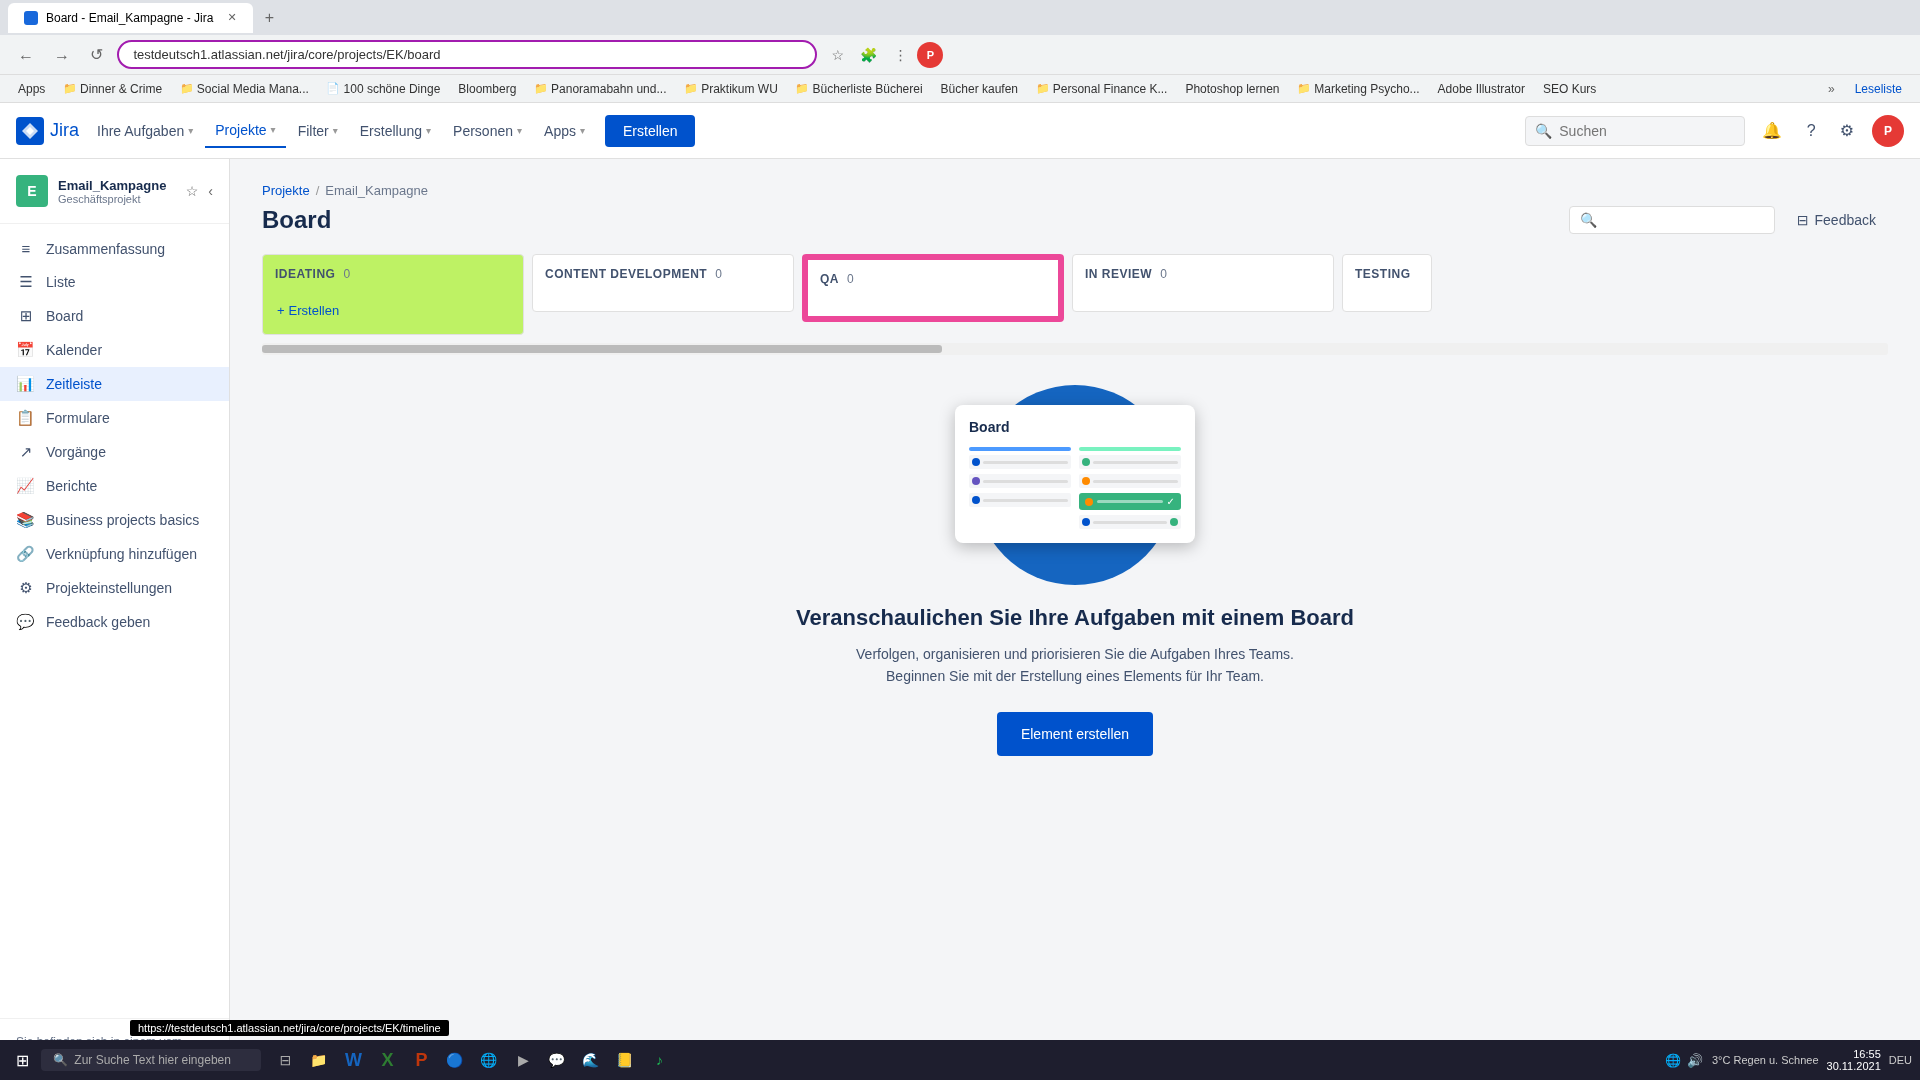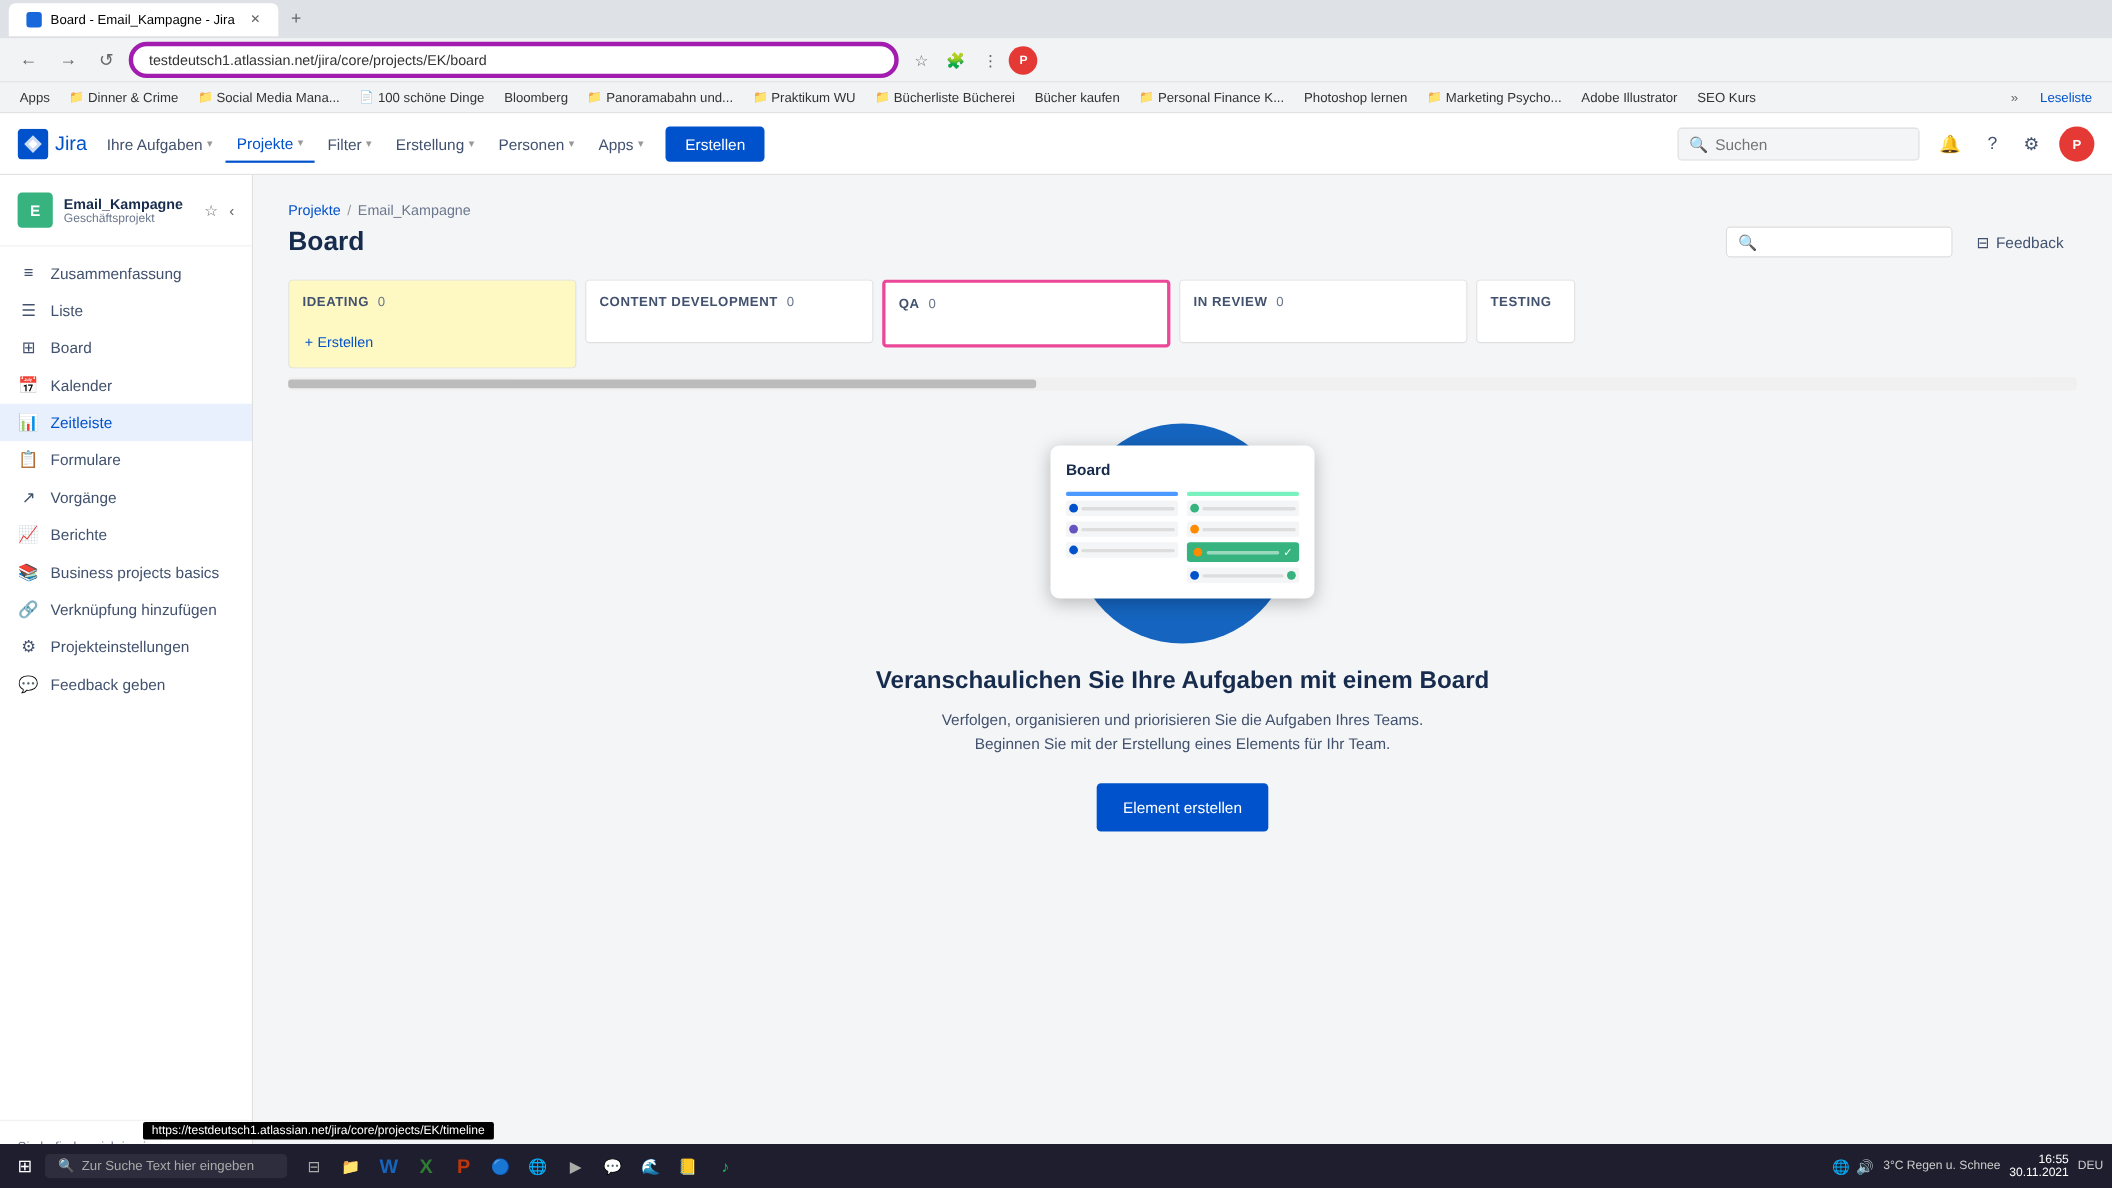--- a/index.html
+++ b/index.html
@@ -7,21 +7,21 @@
 
     
     .browser-chrome { background: #dee1e6; height: 35px; display: flex; align-items: center; padding: 0 8px; gap: 6px; }
     .browser-tab { background: #fff; border-radius: 6px 6px 0 0; padding: 6px 16px; font-size: 12px; display: flex; align-items: center; gap: 8px; height: 30px; min-width: 200px; }
     .browser-tab-icon { width: 14px; height: 14px; background: #1868db; border-radius: 3px; display: inline-block; }
     .tab-close { margin-left: 6px; color: #666; font-size: 11px; cursor: pointer; }
     .tab-add { background: none; border: none; font-size: 16px; color: #666; cursor: pointer; padding: 2px 6px; }
 
     .browser-nav { background: #f1f3f4; height: 40px; display: flex; align-items: center; padding: 0 12px; gap: 8px; border-bottom: 1px solid #ddd; }
     .nav-btn { background: none; border: none; cursor: pointer; color: #666; font-size: 16px; padding: 4px 6px; border-radius: 50%; }
-    .address-bar { flex: 1; background: #fff; border: 4px solid #a21caf; border-radius: 20px; padding: 5px 14px; font-size: 13px; color: #333; display: flex; align-items: center; max-width: 700px; }
+    .address-bar { flex: 1; background: #fff; border: 2px solid #a21caf; border-radius: 20px; padding: 5px 14px; font-size: 13px; color: #333; display: flex; align-items: center; max-width: 700px; }
     .address-bar span { flex: 1; }
     .browser-actions { display: flex; gap: 4px; align-items: center; }
     .browser-action-btn { background: none; border: none; cursor: pointer; color: #666; font-size: 14px; padding: 4px 6px; }
     .profile-btn { background: #e53935; border-radius: 50%; width: 26px; height: 26px; display: flex; align-items: center; justify-content: center; color: white; font-size: 11px; font-weight: bold; cursor: pointer; }
 
     
     .bookmarks-bar { background: #f1f3f4; height: 28px; display: flex; align-items: center; padding: 0 10px; gap: 2px; border-bottom: 1px solid #ddd; font-size: 12px; }
     .bookmark-item { padding: 2px 8px; color: #333; cursor: pointer; border-radius: 3px; white-space: nowrap; }
     .bookmark-folder { display: flex; align-items: center; gap: 3px; }
     .bm-icon { font-size: 11px; }
@@ -284,39 +284,39 @@
           </div>
           <button class="filter-btn">
             <span>⊟</span>
             <span>Feedback</span>
           </button>
         </div>
       </div>
 
       <div style="display:flex; gap:0; overflow-x: hidden; align-items: flex-start;">
 
-        <div style="background:#fef9c3; border:1px solid #e0e0e0; border-radius:4px; min-width:262px; padding:12px;">
+        <div style="background:#bef264; border:1px solid #e0e0e0; border-radius:4px; min-width:262px; padding:12px;">
           <div class="column-header">
             <span class="column-title">IDEATING</span>
             <span class="column-count">0</span>
           </div>
           <div class="create-issue">
             <span>+</span>
             <span>Erstellen</span>
           </div>
         </div>
 
         <div style="background:#fff; border:1px solid #e0e0e0; border-radius:4px; min-width:262px; padding:12px; margin-left:8px;">
           <div class="column-header">
             <span class="column-title">CONTENT DEVELOPMENT</span>
             <span class="column-count">0</span>
           </div>
         </div>
 
-        <div style="background:#fff; border:3px solid #ec4899; border-radius:4px; min-width:262px; padding:12px; margin-left:8px;">
+        <div style="background:#fff; border:6px solid #ec4899; border-radius:4px; min-width:262px; padding:12px; margin-left:8px;">
           <div class="column-header">
             <span class="column-title">QA</span>
             <span class="column-count">0</span>
           </div>
         </div>
 
         <div style="background:#fff; border:1px solid #e0e0e0; border-radius:4px; min-width:262px; padding:12px; margin-left:8px;">
           <div class="column-header">
             <span class="column-title">IN REVIEW</span>
             <span class="column-count">0</span>

